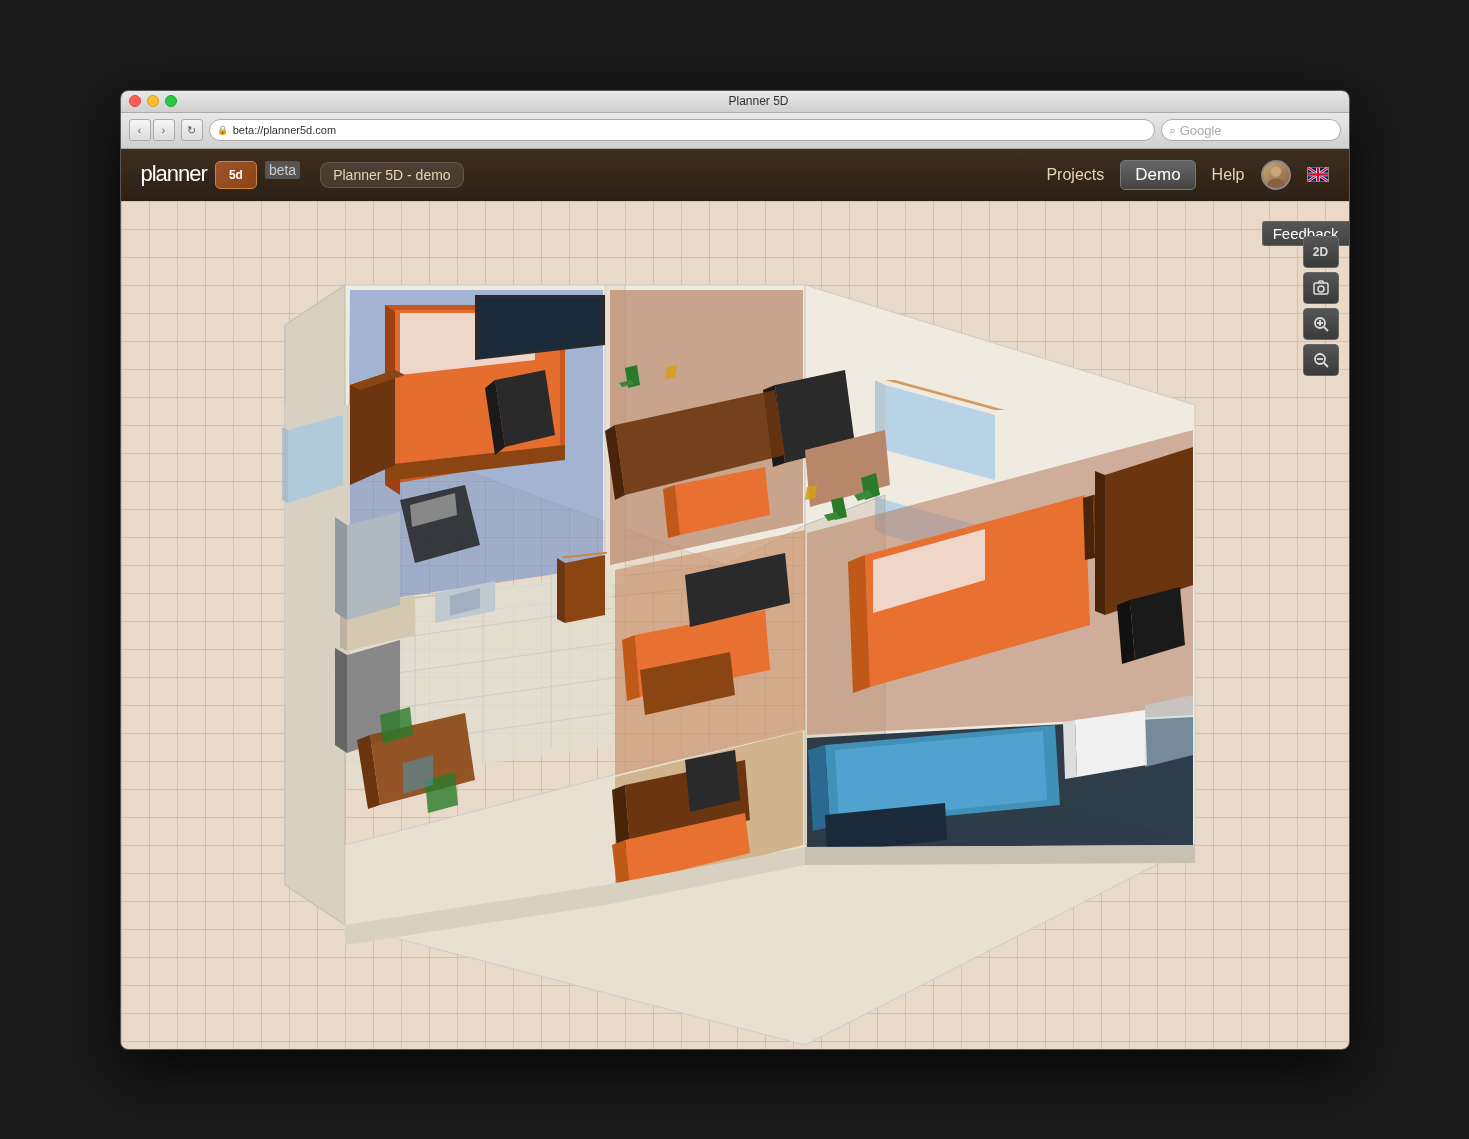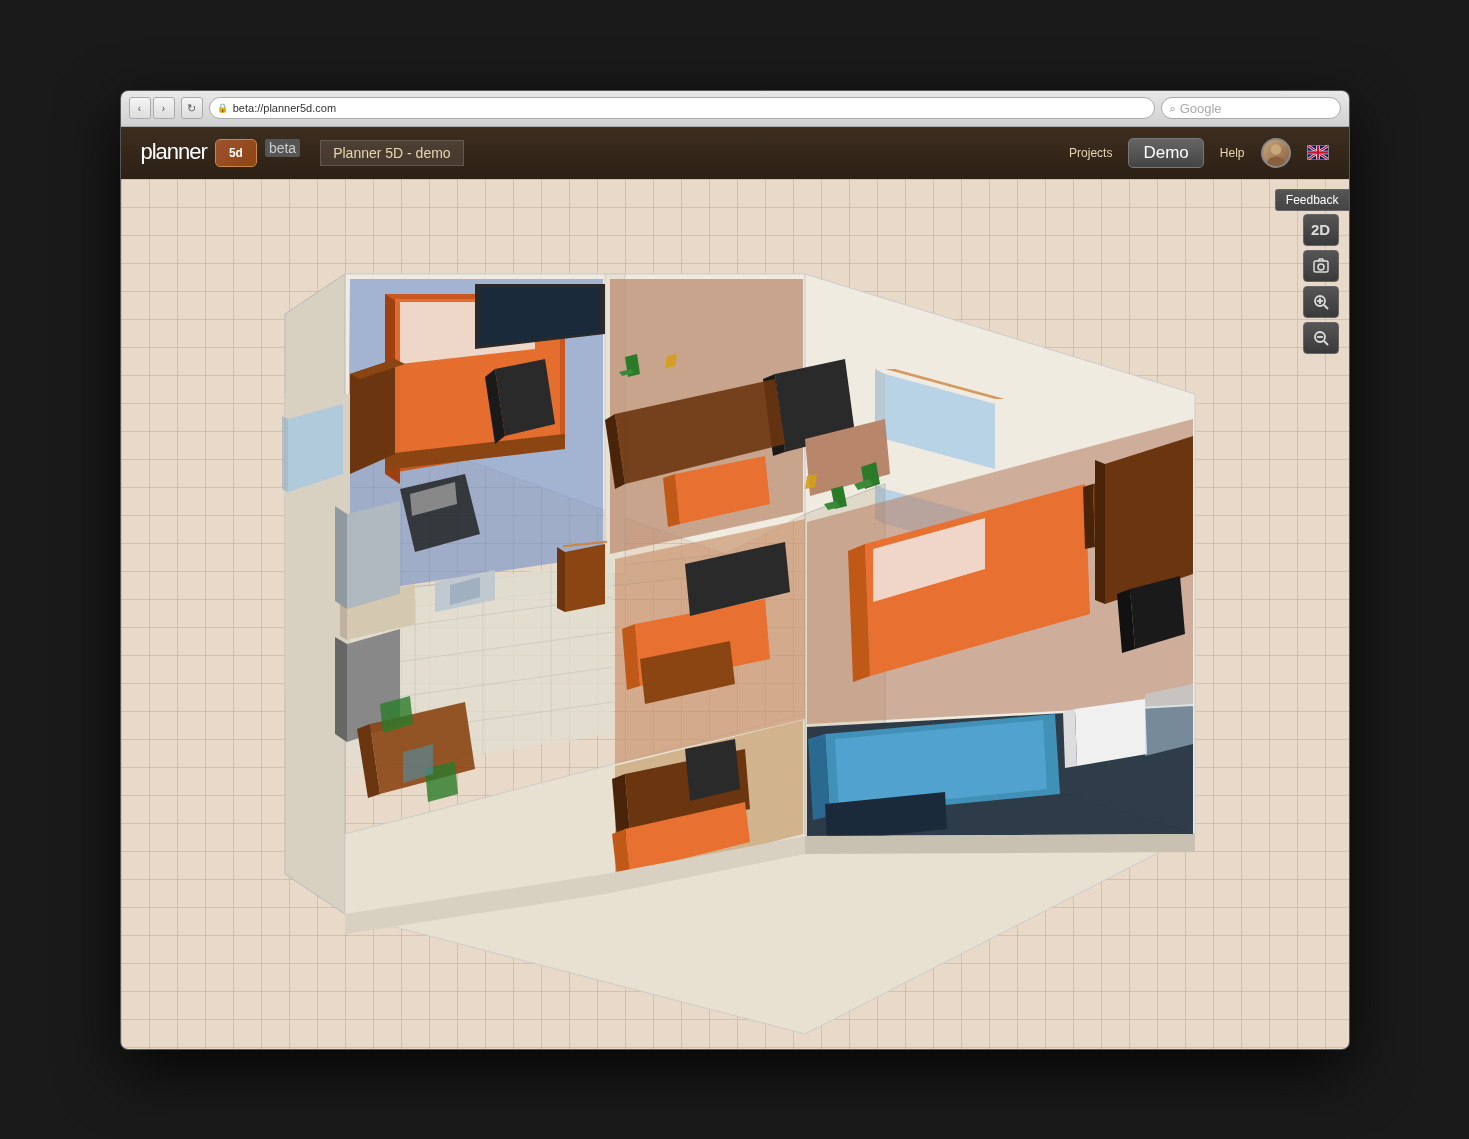--- a/index.html
+++ b/index.html
@@ -167,32 +167,32 @@
       font-size: 14px;
       padding: 1px 4px;
       border-radius: 2px;
     }
     .project-name {
       margin-left: 20px;
       color: #e8d5b0;
       font-size: 14px;
       background: rgba(255,255,255,0.1);
       padding: 4px 12px;
-      border-radius: 0;
+      border-radius: 9px;
       border: 1px solid rgba(255,255,255,0.15);
     }
     .header-nav {
       margin-left: auto;
       display: flex;
       align-items: center;
       gap: 16px;
     }
     .header-nav-item {
       color: #e8d5b0;
-      font-size: 12px;
+      font-size: 16px;
       cursor: pointer;
     }
     .demo-btn {
       background: linear-gradient(to bottom, #666, #444);
       color: #fff;
       font-size: 17px;
       padding: 4px 14px;
       border-radius: 5px;
       border: 1px solid #777;
       cursor: pointer;
@@ -246,25 +246,25 @@
       right: 0;
       bottom: 0;
       display: flex;
       align-items: center;
       justify-content: center;
     }
 
     
     .feedback-tab {
       position: absolute;
-      top: 10px;
+      top: 20px;
       right: 0;
       background: linear-gradient(to bottom, #555, #444);
       color: #fff;
-      font-size: 12px;
+      font-size: 15px;
       padding: 3px 10px 3px 10px;
       border-radius: 3px 0 0 3px;
       cursor: pointer;
       border: 1px solid #666;
       border-right: none;
     }
 
     
     .right-toolbar {
       position: absolute;
@@ -278,30 +278,38 @@
       width: 36px;
       height: 32px;
       background: linear-gradient(to bottom, #555, #3a3a3a);
       border: 1px solid #666;
       border-radius: 4px;
       display: flex;
       align-items: center;
       justify-content: center;
       cursor: pointer;
       color: #ddd;
-      font-size: 15px;
+      font-size: 12px;
       font-weight: bold;
     }
     .toolbar-btn svg { width: 18px; height: 18px; }
   </style>
 </head>
 <body>
 
 <div class="mac-window">
 
+  <div class="title-bar">
+    <div class="traffic-lights">
+      <div class="traffic-light tl-close"></div>
+      <div class="traffic-light tl-min"></div>
+      <div class="traffic-light tl-max"></div>
+    </div>
+    <div class="title-bar-title">Planner 5D</div>
+  </div>
 
   <div class="nav-bar">
     <div class="nav-arrows">
       <div class="nav-btn">‹</div>
       <div class="nav-btn">›</div>
     </div>
     <div class="nav-refresh">↻</div>
     <div class="url-bar">
       <span class="url-lock">🔒</span>
       <span>beta://planner5d.com</span>

